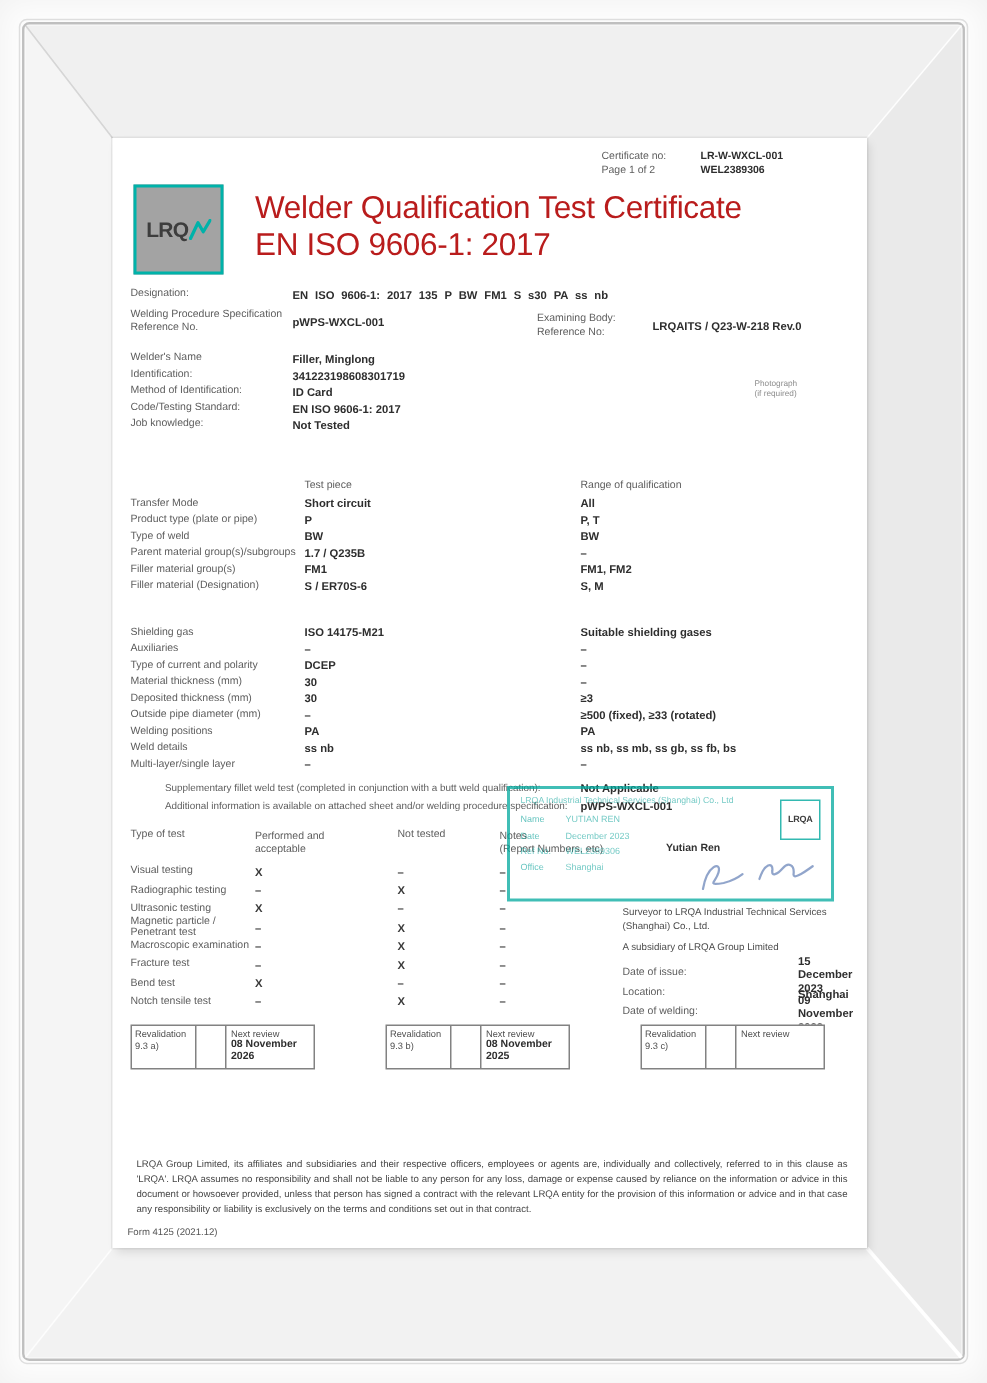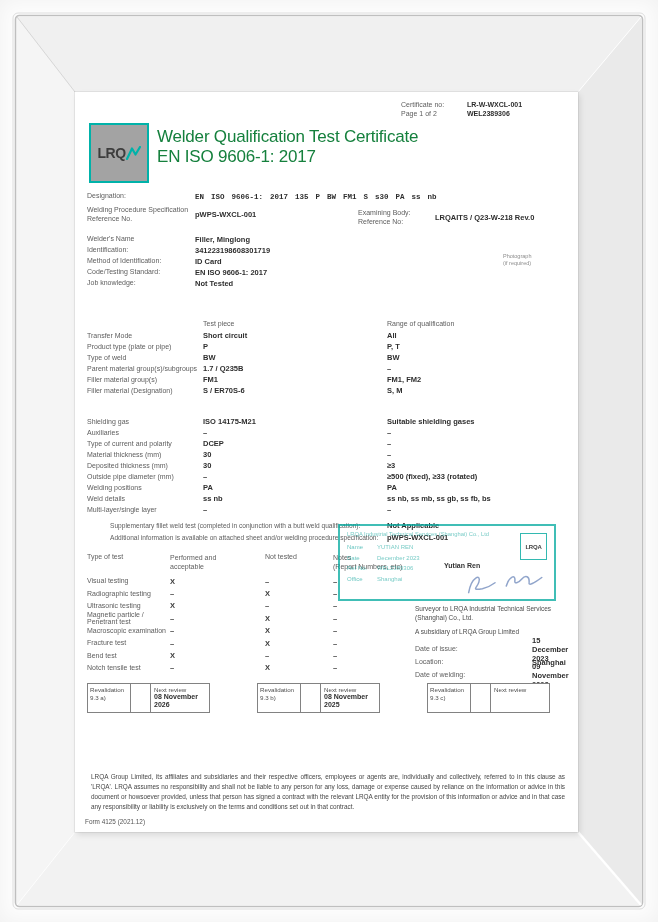--- a/index.html
+++ b/index.html
@@ -15,29 +15,29 @@
   .val{font-size:7.5px;font-weight:bold;color:#2e2e2e;}
 
   
   .cert-head{position:absolute;left:326px;top:9px;display:grid;grid-template-columns:66px auto;row-gap:2px;}
   .cert-head .val{font-size:7px;}
 
   .logo{position:absolute;left:14px;top:31px;width:60px;height:60px;border:2px solid #00b2a9;
         background:#a3a3a3;display:flex;align-items:center;justify-content:center;}
   .logo-inner{display:flex;align-items:center;}
   .logo-text{font-size:14px;font-weight:bold;color:#3d3d3d;letter-spacing:-0.5px;}
-  .title{position:absolute;left:82px;top:35px;font-size:17px;color:#15803d;line-height:1.18;letter-spacing:-0.2px;}
+  .title{position:absolute;left:95px;top:35px;font-size:21px;color:#b91c1c;line-height:1.18;letter-spacing:-0.2px;}
 
   
   .irow{display:flex;align-items:center;}
   .irow .lbl{width:108px;flex:none;line-height:1.25;}
   .top-rows{position:absolute;left:12px;top:99px;width:480px;}
   .top-rows .irow{min-height:11px;align-items:center;}
   .top-rows .irow + .irow{margin-top:4px;}
-  .top-rows .irow:first-child .val{word-spacing:2.5px;font-family:Liberation Mono, monospace;}
+  .top-rows .irow:first-child .val{word-spacing:2.5px;}
   .exam-block{position:absolute;left:283px;top:116px;display:flex;align-items:center;}
   .exam-block .lbl{width:77px;line-height:1.3;}
   .welder-rows{position:absolute;left:12px;top:142px;width:440px;}
   .welder-rows .irow{height:11px;}
   .photo-note{position:absolute;left:428px;top:161px;font-size:5.5px;color:#8d8d8d;line-height:1.35;}
 
   
   .qtable{position:absolute;left:12px;width:488px;}
   .q-head{display:flex;margin-bottom:3px;}
   .q-head .c1{width:116px;}

